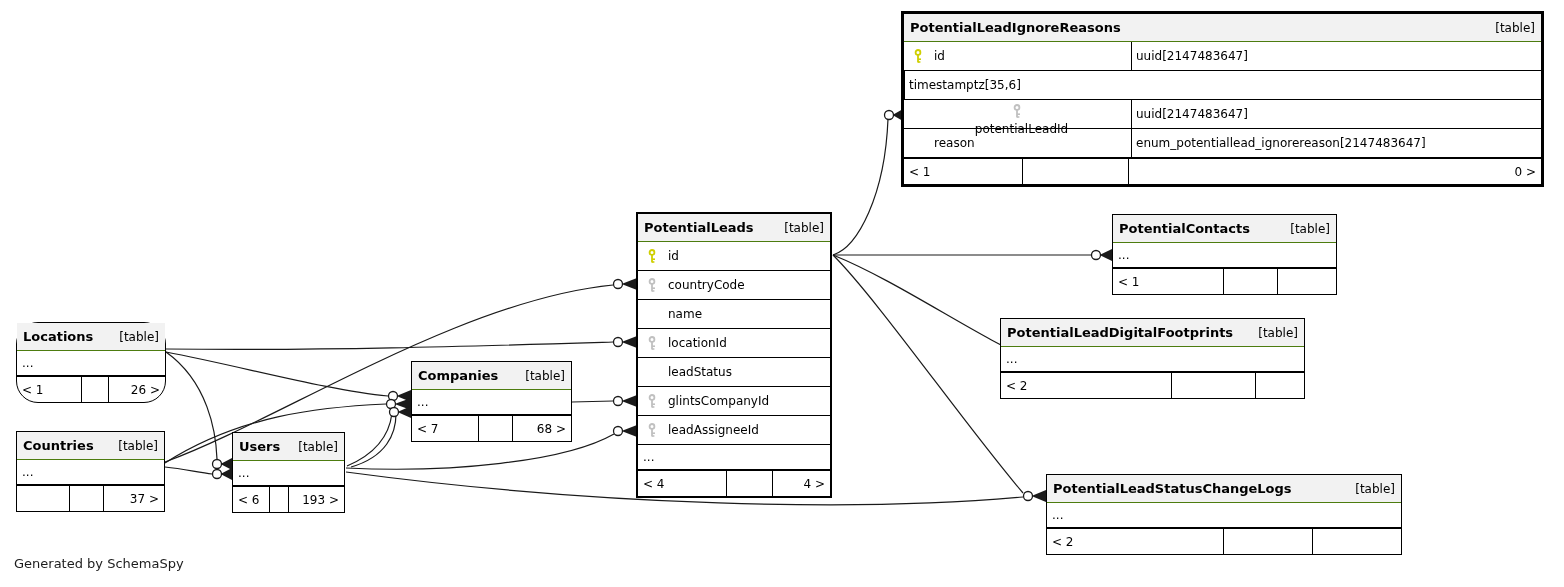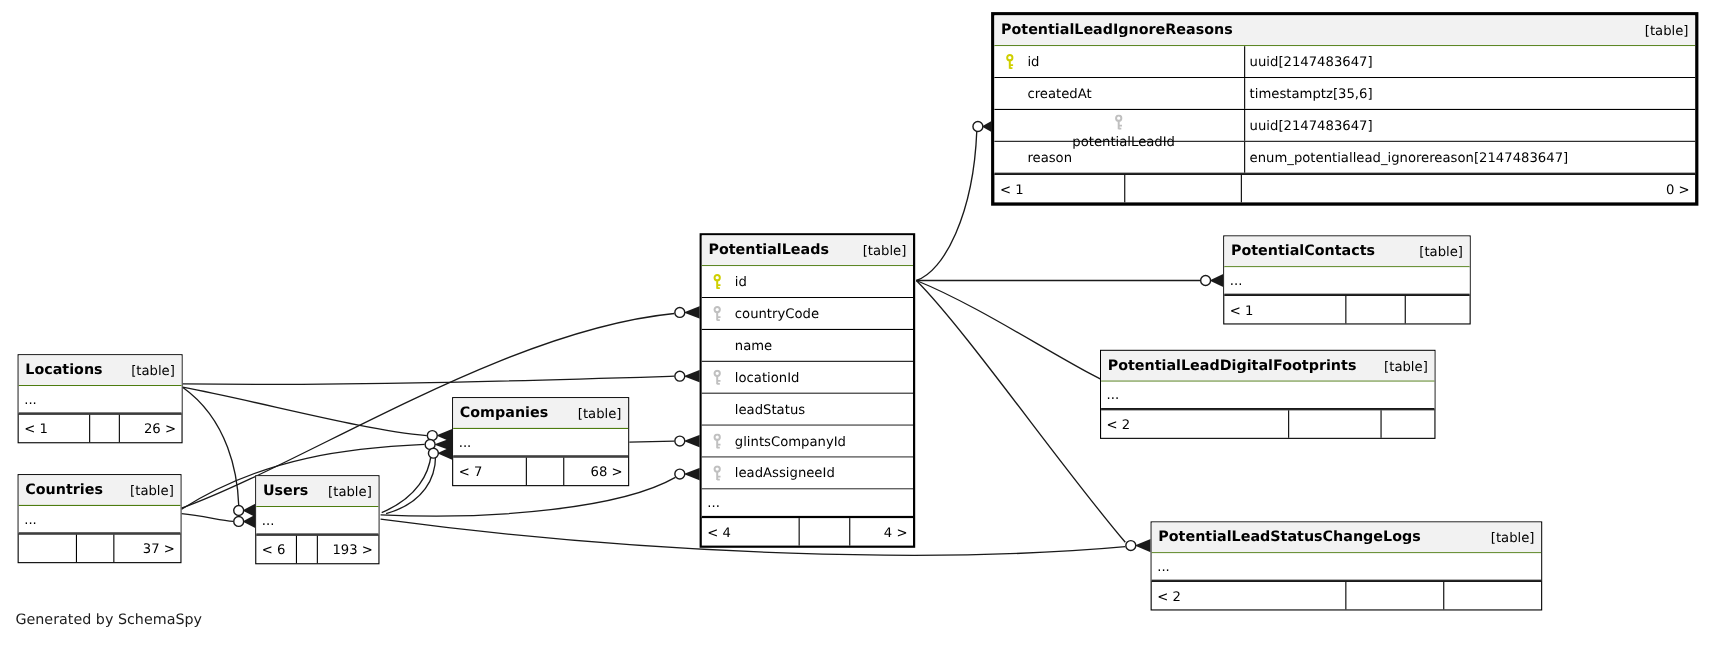--- a/index.html
+++ b/index.html
@@ -120,24 +120,20 @@
                 <line x1="6" y1="5.8" x2="6" y2="13.4" stroke="#cfcf00" stroke-width="1.8"></line>
                 <line x1="6" y1="10.2" x2="9" y2="10.2" stroke="#cfcf00" stroke-width="1.6"></line>
                 <line x1="6" y1="13" x2="8.4" y2="13" stroke="#cfcf00" stroke-width="1.6"></line>
               </svg>
             </span>
             <span>id</span>
           </div>
           <div class="type-cell">uuid[2147483647]</div>
         </div>
         <div class="t-row" style="height: 29px;">
-          <div class="name-cell" style="width: 227px;">
-            <span class="key-slot"></span>
-            <span>createdAt</span>
-          </div>
           <div class="type-cell">timestamptz[35,6]</div>
         </div>
         <div class="t-row" style="height: 29px;">
           <div class="name-cell" style="width: 227px; flex-direction: column;">
             <span class="key-slot">
               <svg width="12" height="15" viewBox="0 0 12 15">
                 <circle cx="6" cy="3.4" r="2.4" fill="none" stroke="#c0c0c0" stroke-width="1.8"></circle>
                 <line x1="6" y1="5.8" x2="6" y2="13.4" stroke="#c0c0c0" stroke-width="1.8"></line>
                 <line x1="6" y1="10.2" x2="9" y2="10.2" stroke="#c0c0c0" stroke-width="1.6"></line>
                 <line x1="6" y1="13" x2="8.4" y2="13" stroke="#c0c0c0" stroke-width="1.6"></line>
@@ -286,21 +282,21 @@
         </div>
         <div class="t-row" style="height: 25px;">
           <span class="ellipsis-cell">...</span>
         </div>
         <div class="t-footer" style="height: 26px;">
           <div class="f-cell" style="width: 176px;">&lt; 2</div>
           <div class="f-cell mid" style="width: 90px;"></div>
           <div class="f-cell right"></div>
         </div>
       </div>
-      <div class="table-node" style="left: 16px; top: 322px; width: 150px; border-width: 1px;">
+      <div class="table-node" style="left: 16px; top: 322px; width: 150px; border-width: 1px; border-radius: 22px;">
         <div class="t-header" style="height: 28px;">
           <span class="t-name">Locations</span>
           <span class="t-badge">[table]</span>
         </div>
         <div class="t-row" style="height: 25px;">
           <span class="ellipsis-cell">...</span>
         </div>
         <div class="t-footer" style="height: 26px;">
           <div class="f-cell" style="width: 64px;">&lt; 1</div>
           <div class="f-cell mid" style="width: 28px;"></div>

